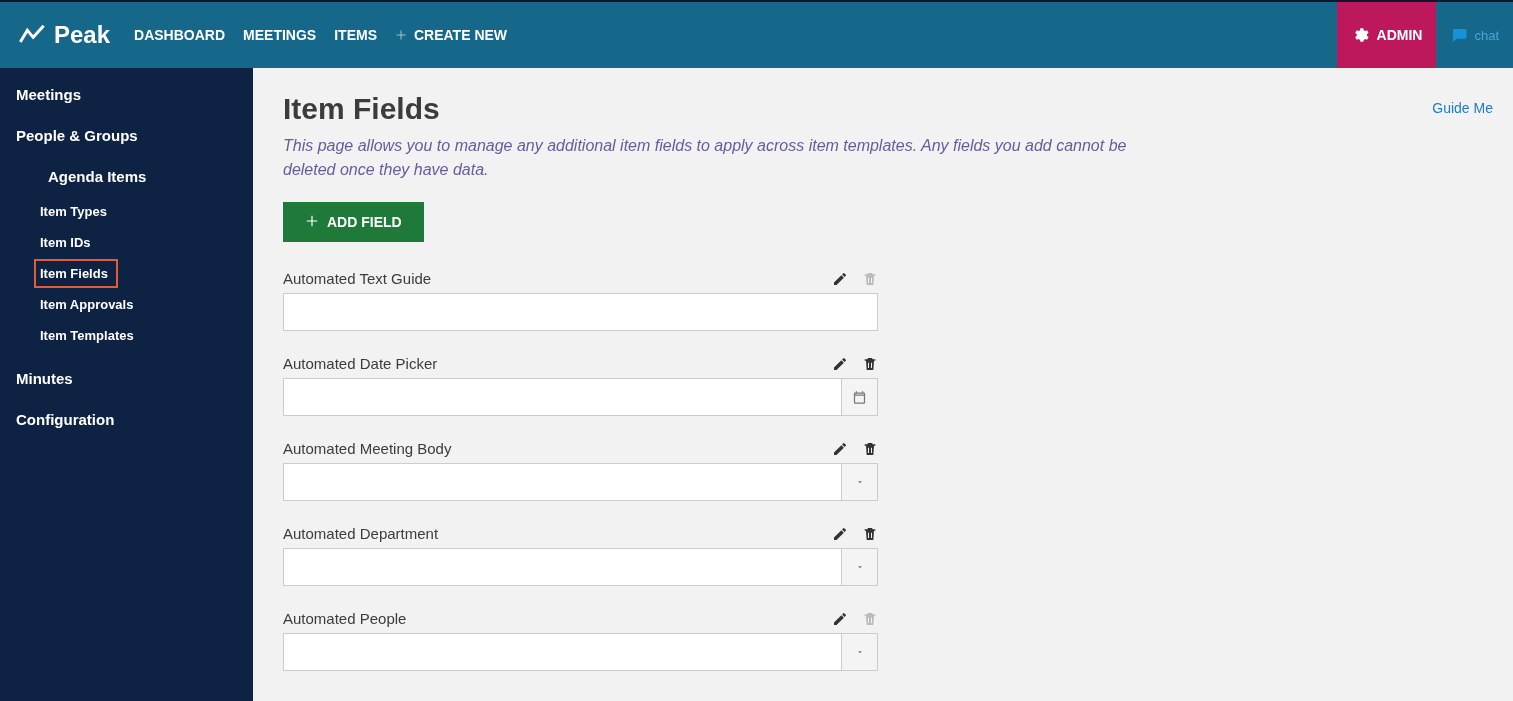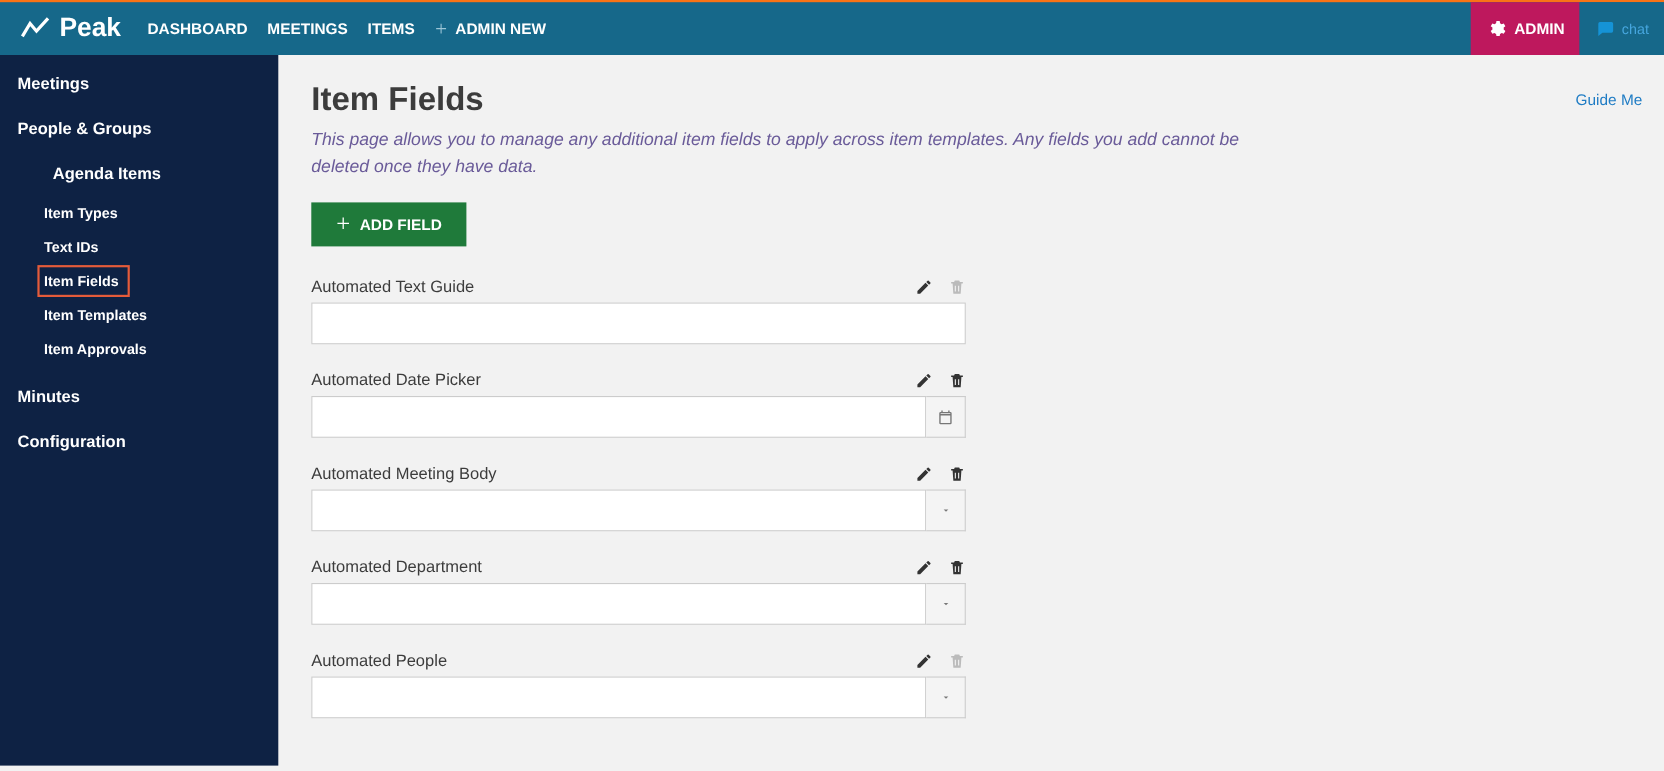--- a/index.html
+++ b/index.html
@@ -1,25 +1,25 @@
 <!DOCTYPE html>
 <html><head>
 <meta charset="utf-8">
 <style>
 * { box-sizing: border-box; margin: 0; padding: 0; }
 body { font-family: Arial, Helvetica, sans-serif; background: #f2f2f2; width: 1513px; height: 701px; overflow: hidden; }
 
 
 .topbar {
   background: #16688a;
-  height: 50px;
+  height: 68px;
   display: flex;
   align-items: center;
   color: #fff;
-  border-top: 2px solid #f97316;
+  border-top: 2px solid #0f172a;
 }
 .logo-wrap {
   display: flex;
   align-items: center;
   padding: 0 14px 0 18px;
   gap: 8px;
 }
 .logo-wrap svg { width: 28px; height: 28px; }
 .logo-text { font-size: 24px; font-weight: bold; }
 .topnav { display: flex; align-items: flex-start; gap: 18px; margin-left: 10px; }
@@ -169,21 +169,21 @@
     <span class="logo-text">Peak</span>
   </div>
   <div class="topnav">
     <span class="topnav-item">DASHBOARD</span>
     <span class="topnav-item">MEETINGS</span>
     <span class="topnav-item">ITEMS</span>
     <span class="topnav-item topnav-create">
       <svg width="12" height="12" viewBox="0 0 24 24" fill="#9cc5d6">
           <path d="M11 3h2v18h-2zM3 11h18v2H3z"></path>
         </svg>
-      <span>ADMIN NEW</span>
+      <span>CREATE NEW</span>
     </span>
   </div>
   <div class="topbar-right">
     <div class="admin-btn">
       <svg width="18" height="18" viewBox="0 0 24 24" fill="#fff">
           <path d="M12 8a4 4 0 100 8 4 4 0 000-8zm9.4 4a7.5 7.5 0 00-.1-1.2l2.1-1.6-2-3.5-2.5 1a7.6 7.6 0 00-2-1.2l-.4-2.6h-4l-.4 2.6a7.6 7.6 0 00-2 1.2l-2.5-1-2 3.5 2.1 1.6a7.5 7.5 0 000 2.4l-2.1 1.6 2 3.5 2.5-1a7.6 7.6 0 002 1.2l.4 2.6h4l.4-2.6a7.6 7.6 0 002-1.2l2.5 1 2-3.5-2.1-1.6c.1-.4.1-.8.1-1.2z"></path>
         </svg>
       <span>ADMIN</span>
     </div>
     <div class="chat-btn">
@@ -195,24 +195,24 @@
   </div>
 </div>
 
 <div class="body-row">
   <div class="sidebar">
     <div class="sidebar-section">Meetings</div>
     <div class="sidebar-section">People &amp; Groups</div>
     <div class="sidebar-section" style="margin-bottom:12px;padding-left:48px;">Agenda Items</div>
     <ul class="sidebar-subitems">
       <li><span class="sidebar-subitem">Item Types</span></li>
-      <li><span class="sidebar-subitem">Text IDs</span></li>
+      <li><span class="sidebar-subitem">Item IDs</span></li>
       <li><span class="sidebar-subitem selected">Item Fields</span></li>
+      <li><span class="sidebar-subitem">Item Approvals</span></li>
       <li><span class="sidebar-subitem">Item Templates</span></li>
-      <li><span class="sidebar-subitem">Item Approvals</span></li>
     </ul>
     <div style="height:18px;"></div>
     <div class="sidebar-section">Minutes</div>
     <div class="sidebar-section">Configuration</div>
   </div>
 
   <div class="main">
     <div class="guide-link">Guide Me</div>
     <h1 class="page-title">Item Fields</h1>
     <p class="page-desc">This page allows you to manage any additional item fields to apply across item templates. Any fields you add cannot be deleted once they have data.</p>

